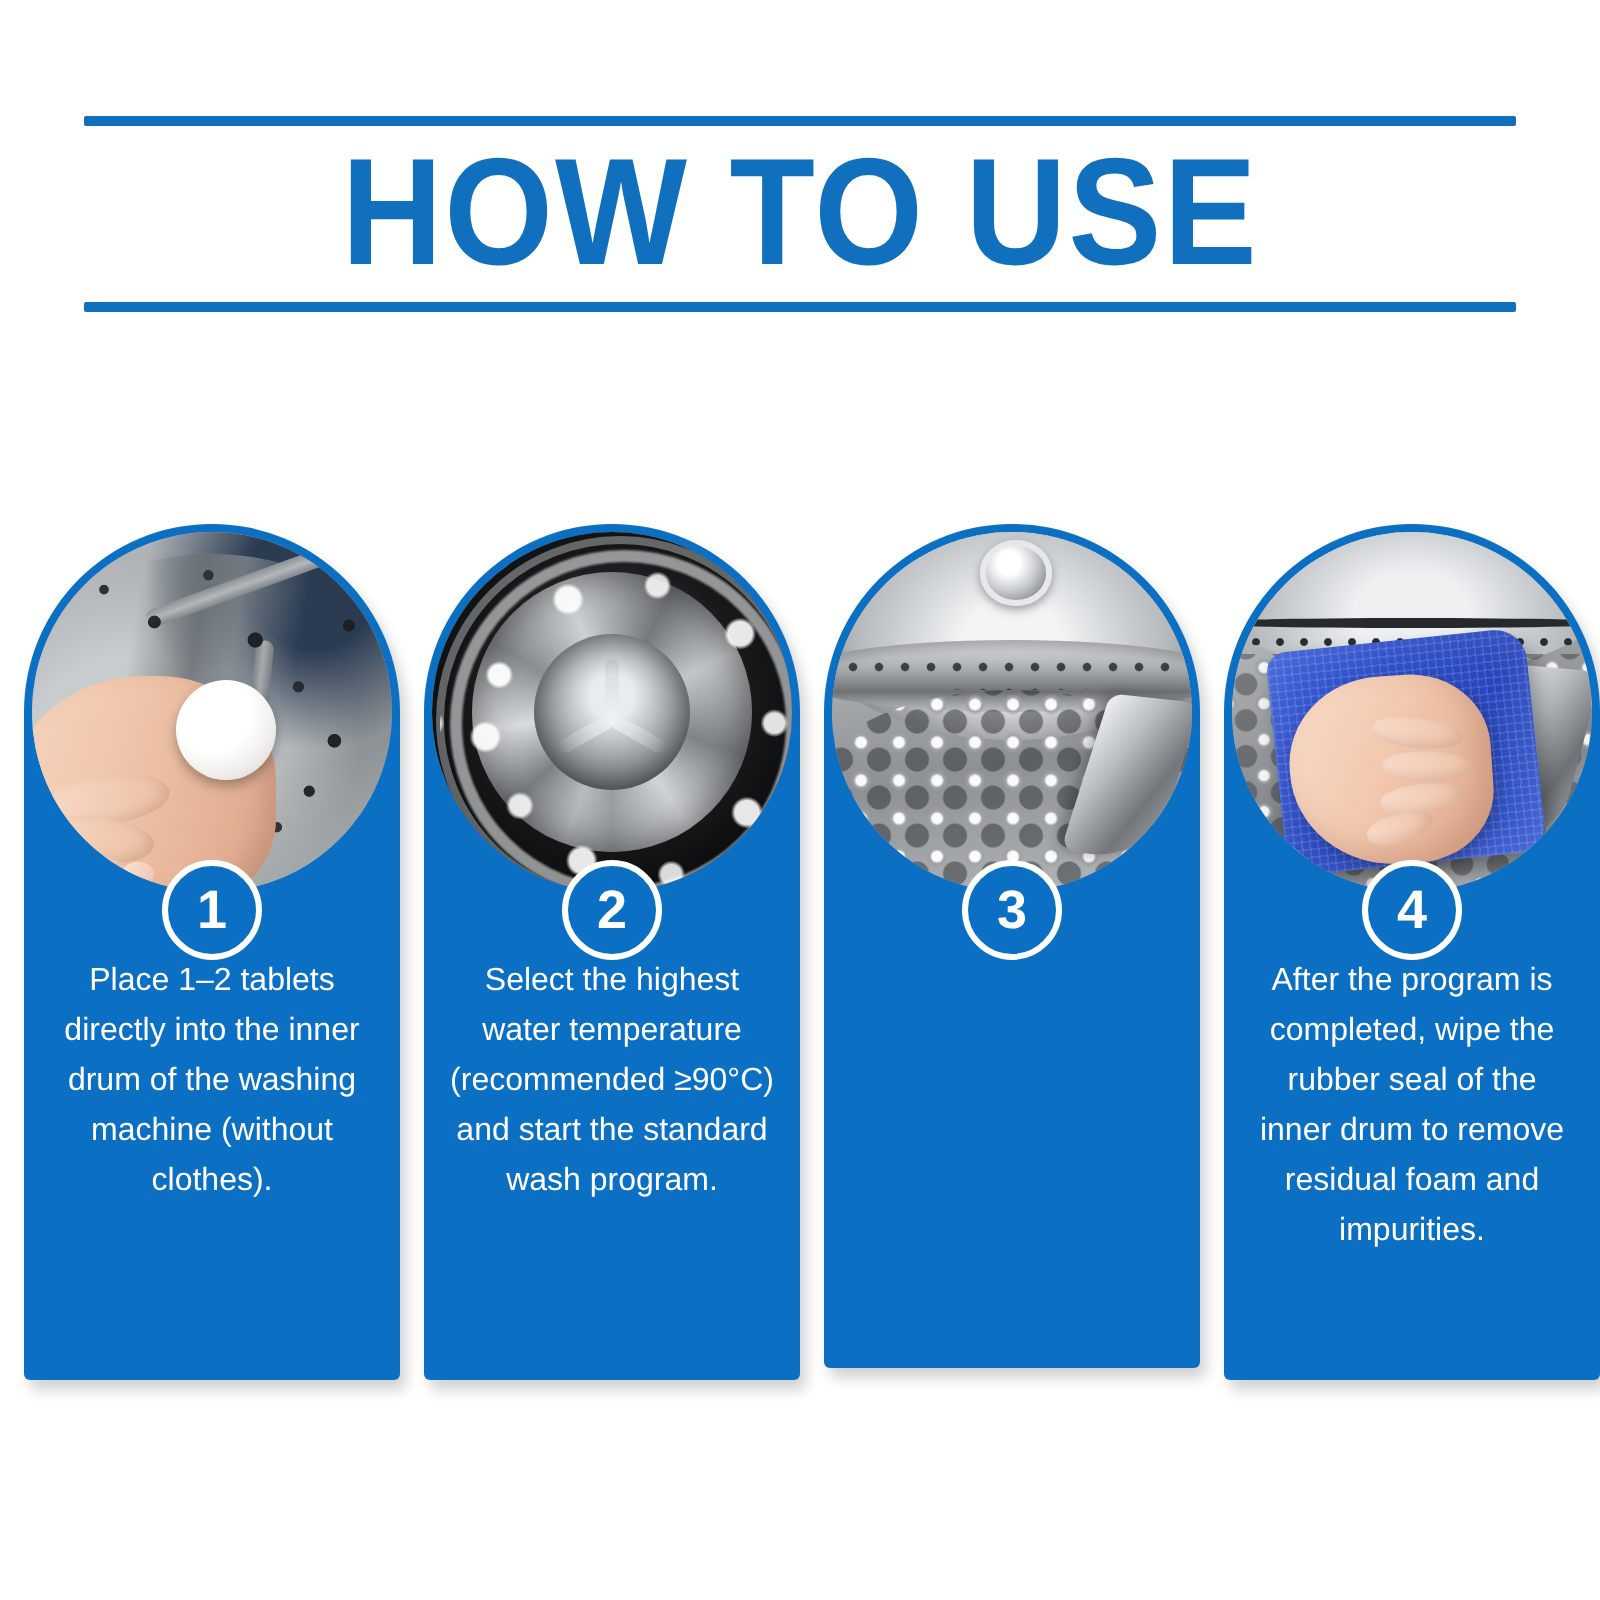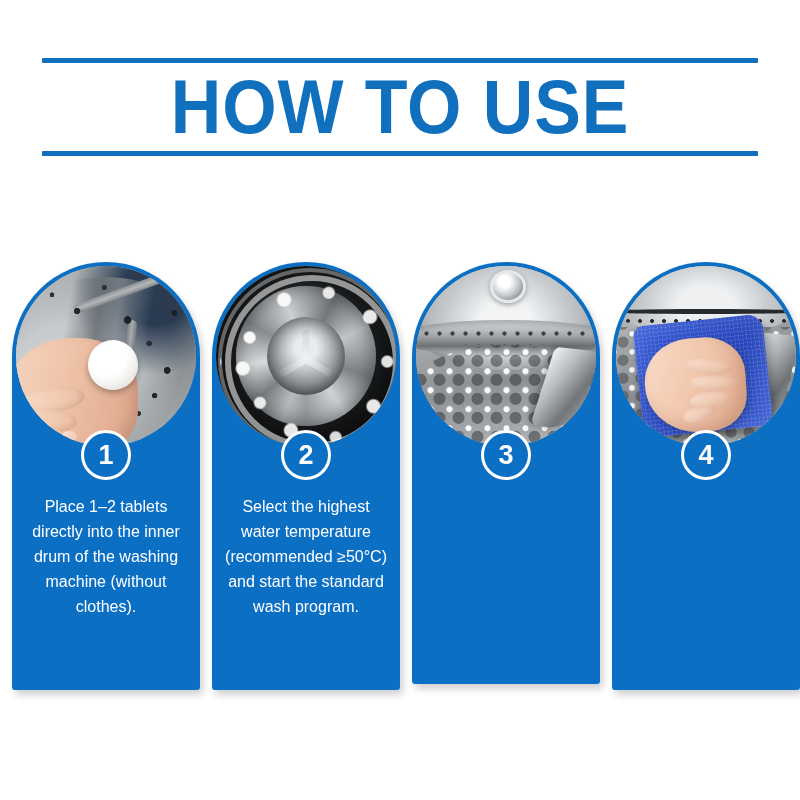--- a/index.html
+++ b/index.html
@@ -372,21 +372,21 @@
     display: flex;
     align-items: center;
     justify-content: center;
     box-sizing: border-box;
     line-height: 1;
     z-index: 4;
   }
 
   
   .card-text {
-    margin-top: 44px;
+    margin-top: 28px;
     padding: 0 12px 6px 12px;
     color: #ffffff;
     font-size: 16px;
     line-height: 25px;
     text-align: center;
     font-family: "Liberation Sans", sans-serif;
   }
 </style>
 </head>
 <body>
@@ -434,21 +434,21 @@
               <div class="p2-vane p2-v3"></div>
             </div>
           </div>
           <div class="p2-ring"></div>
           <div class="p2-ring2"></div>
           <div class="p2-splash"></div>
         </div>
       </div>
       <div class="badge">2</div>
     </div>
-    <div class="card-text">Select the highest water temperature (recommended ≥50°C) and start the standard wash program.</div>
+    <div class="card-text">Select the highest water temperature (recommended ≥90°C) and start the standard wash program.</div>
   </div>
 
   <div class="card card-3">
     <div class="photo-wrap">
       <div class="photo">
         <div class="photo-inner">
           <div class="p3-bg"></div>
           <div class="p3-back"></div>
           <div class="p3-band"></div>
           <div class="p3-band-holes"></div>
@@ -477,15 +477,16 @@
           <div class="p4-hand">
             <div class="p4-fgr p4-g1"></div>
             <div class="p4-fgr p4-g2"></div>
             <div class="p4-fgr p4-g3"></div>
             <div class="p4-fgr p4-g4"></div>
           </div>
         </div>
       </div>
       <div class="badge">4</div>
     </div>
+    <div class="card-text">After the program is completed, wipe the rubber seal of the inner drum to remove residual foam and impurities.</div>
   </div>
 
 </div>
 
 </body></html>

